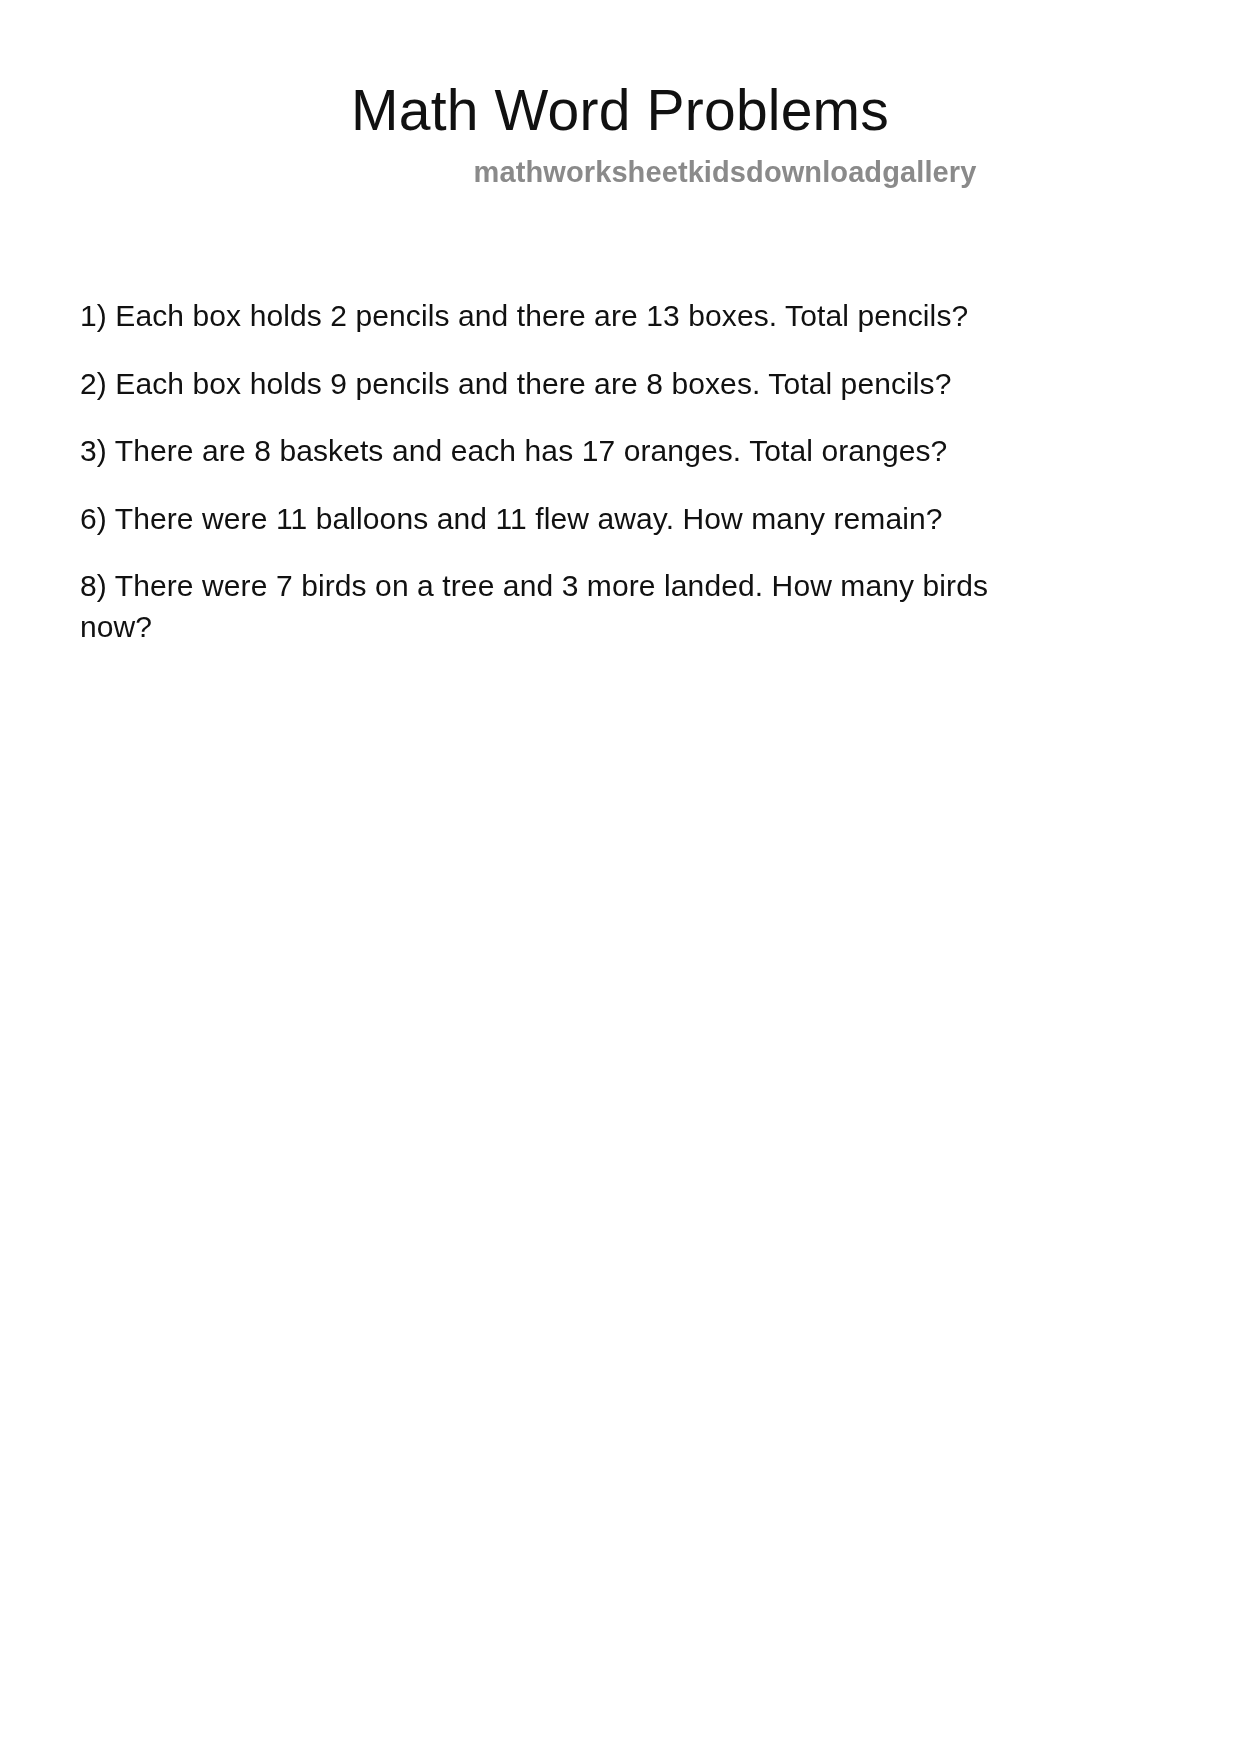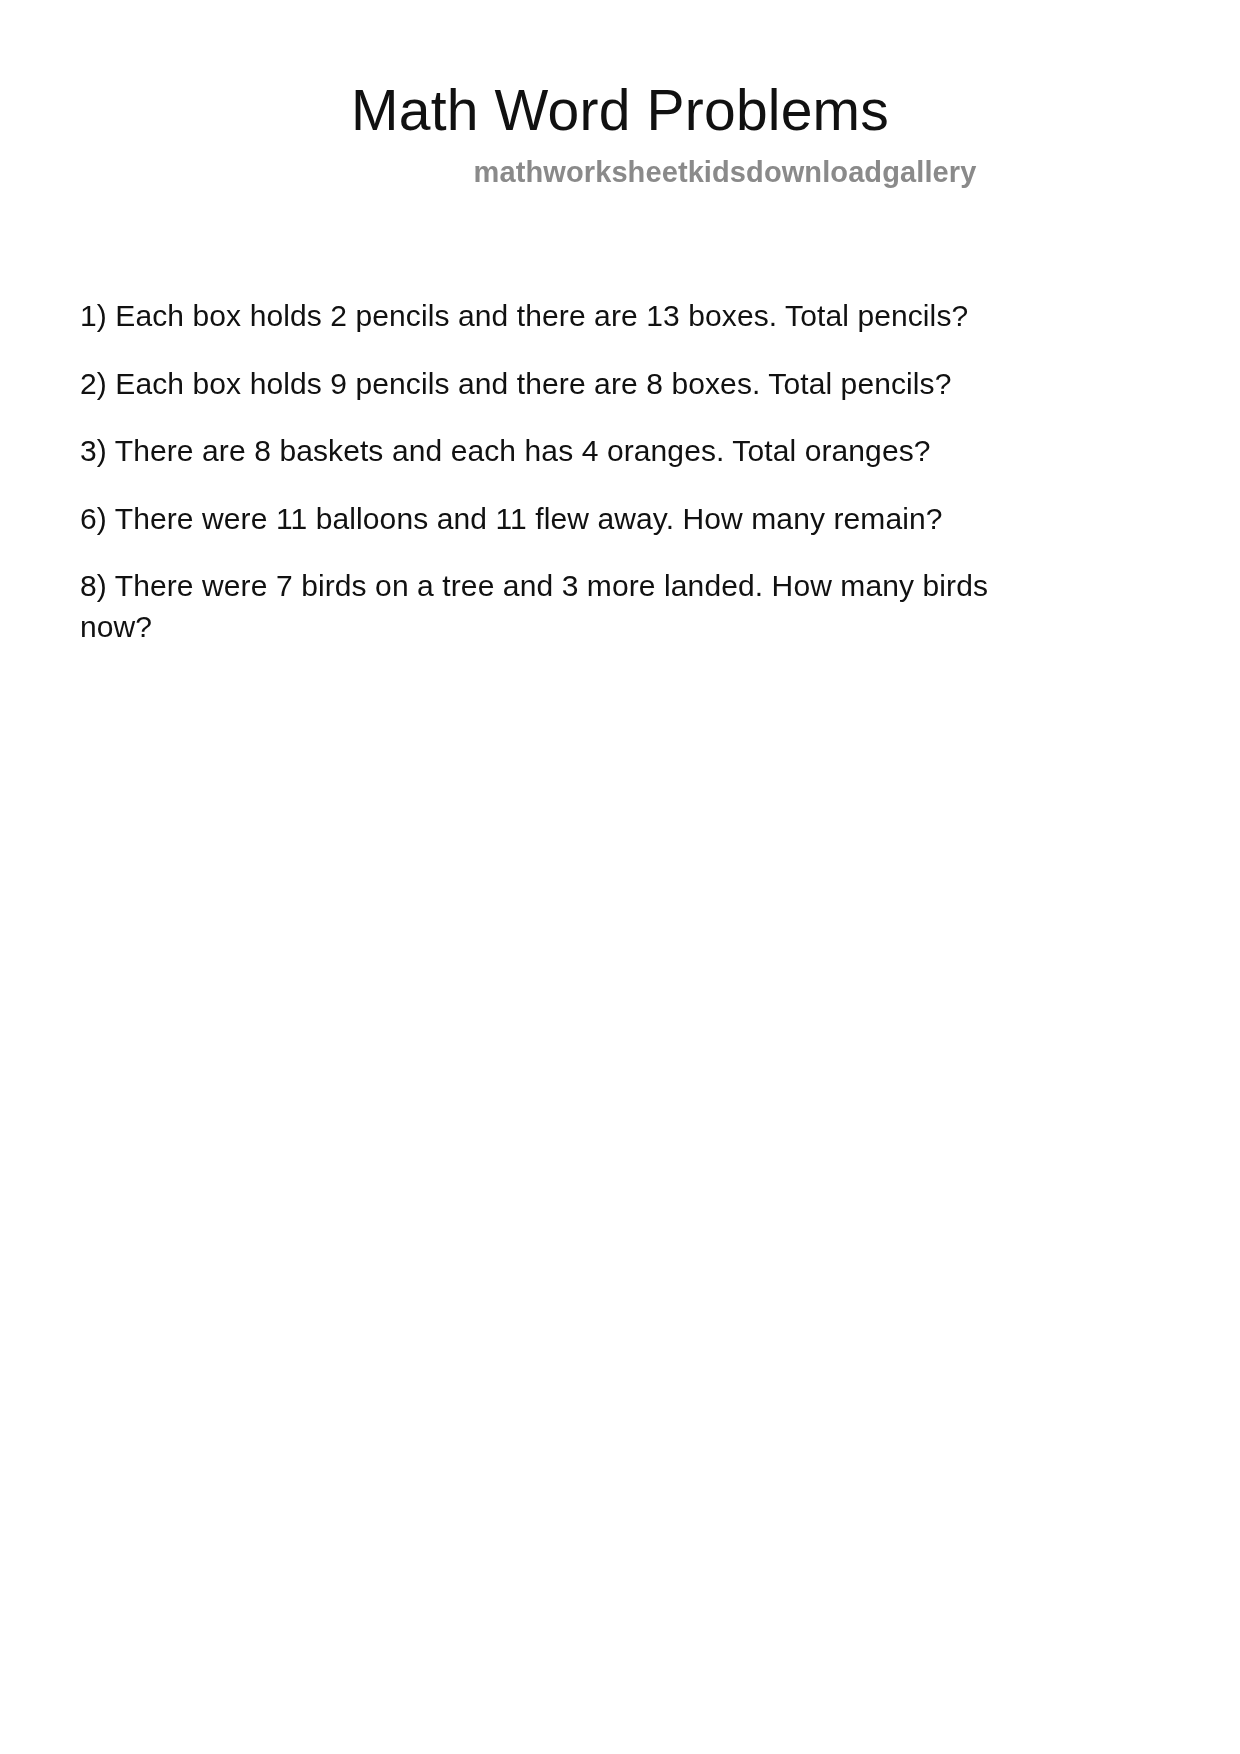--- a/index.html
+++ b/index.html
@@ -64,18 +64,18 @@
 <div class="page">
 
   <div class="header">
     <h1 class="doc-title">Math Word Problems</h1>
     <div class="doc-subtitle">mathworksheetkidsdownloadgallery</div>
   </div>
 
   <ol class="problems">
     <li class="problem-item">1) Each box holds 2 pencils and there are 13 boxes. Total pencils?</li>
     <li class="problem-item">2) Each box holds 9 pencils and there are 8 boxes. Total pencils?</li>
-    <li class="problem-item">3) There are 8 baskets and each has 4 oranges. Total oranges?</li>
+    <li class="problem-item">3) There are 8 baskets and each has 17 oranges. Total oranges?</li>
     <li class="problem-item">6) There were 11 balloons and 11 flew away. How many remain?</li>
     <li class="problem-item">8) There were 7 birds on a tree and 3 more landed. How many birds now?</li>
   </ol>
 
 </div>
 
 </body></html>

